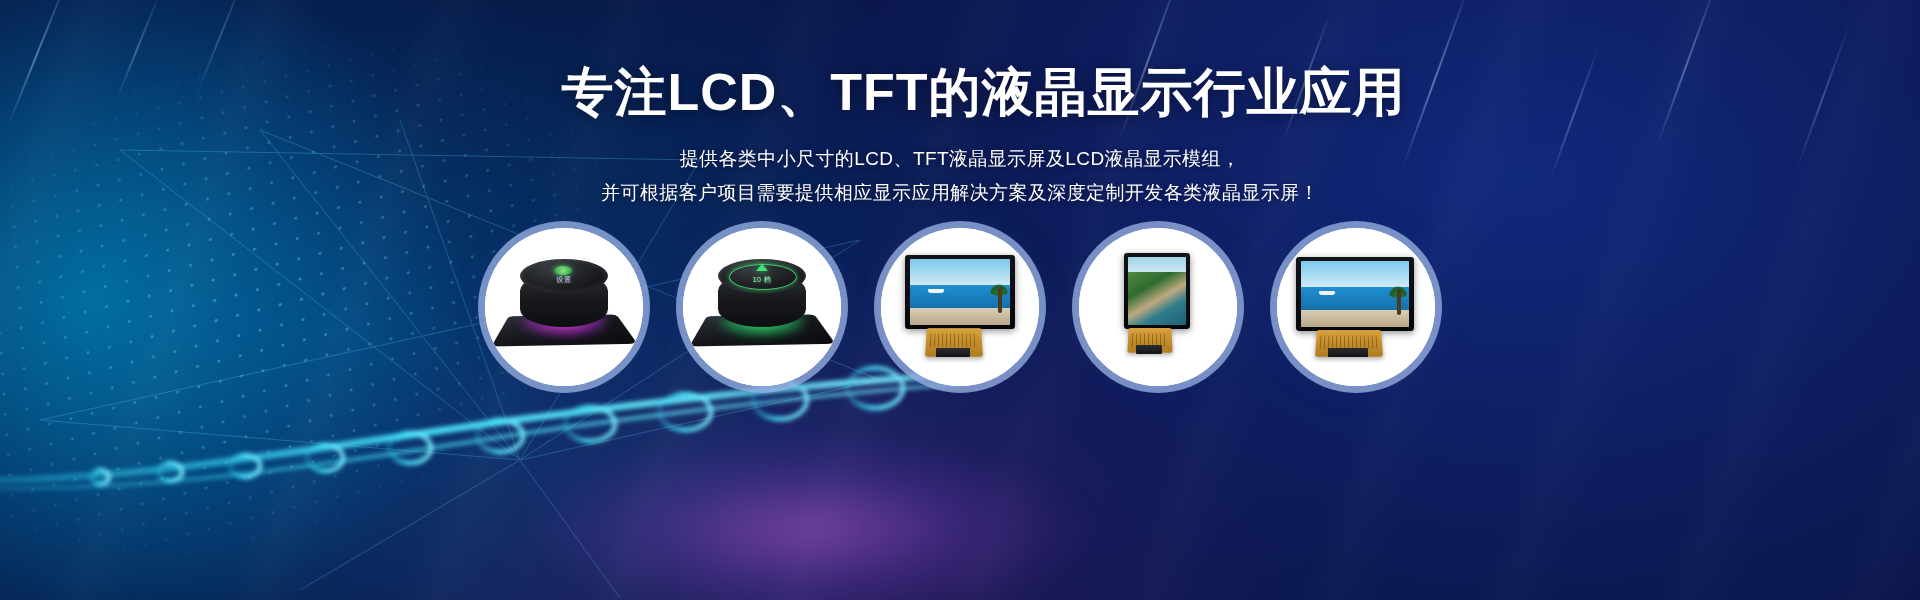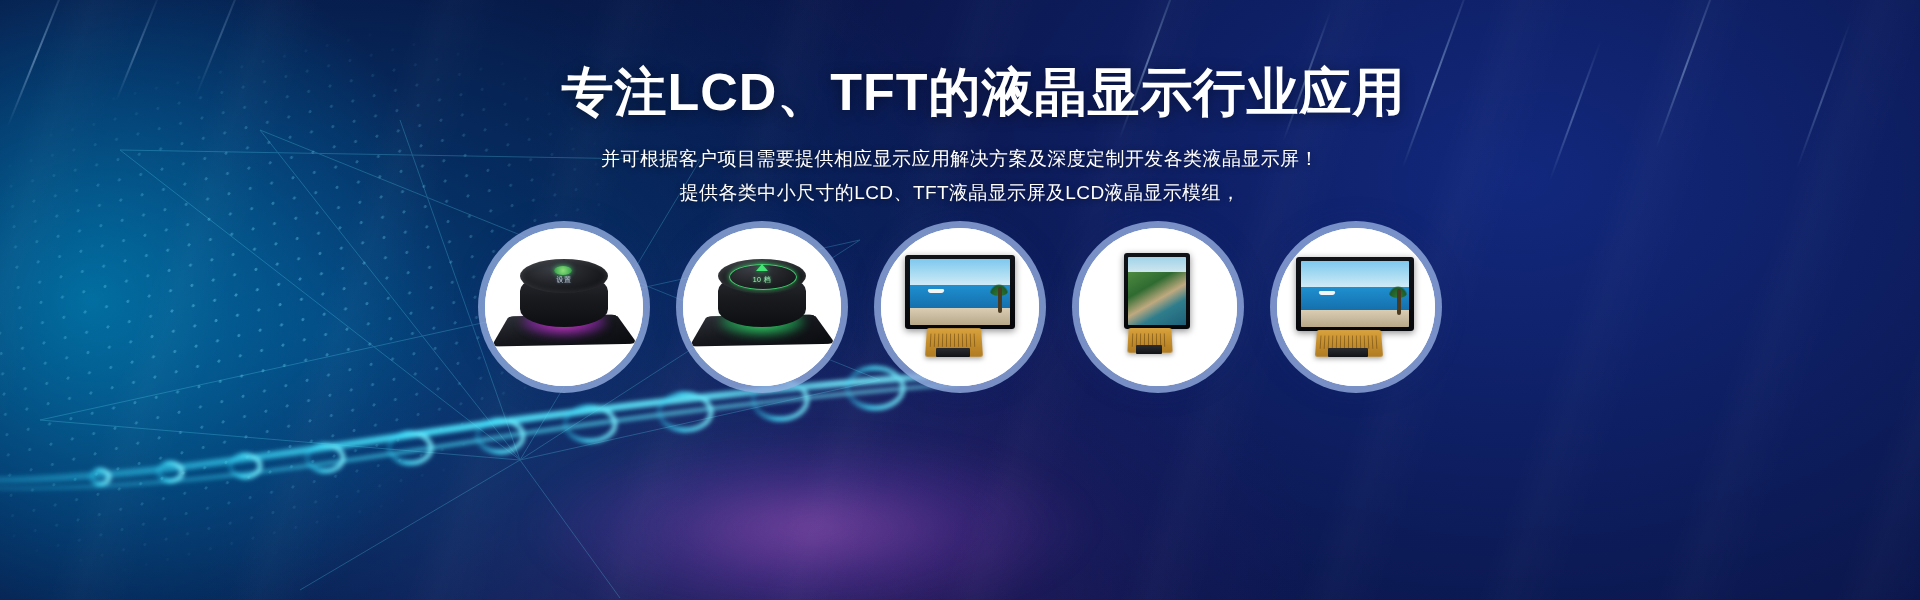--- a/index.html
+++ b/index.html
@@ -299,22 +299,22 @@
   <div class="streak" style="left:1180px;top:-30px; width:2px; height:180px; transform:rotate(20deg);  opacity:.55;"></div>
   <div class="streak" style="left:1330px;top:10px;  width:2px; height:140px; transform:rotate(20deg);  opacity:.45;"></div>
   <div class="streak" style="left:1470px;top:-20px; width:2px; height:200px; transform:rotate(20deg);  opacity:.60;"></div>
   <div class="streak" style="left:1600px;top:40px;  width:2px; height:150px; transform:rotate(20deg);  opacity:.40;"></div>
   <div class="streak" style="left:1720px;top:-30px; width:2px; height:190px; transform:rotate(20deg);  opacity:.50;"></div>
   <div class="streak" style="left:1850px;top:20px;  width:2px; height:160px; transform:rotate(20deg);  opacity:.35;"></div>
 
   <div class="text-block">
     <h1 class="headline">专注LCD、TFT的液晶显示行业应用</h1>
     <div class="sub-wrap">
+      <p class="subline">提供各类中小尺寸的LCD、TFT液晶显示屏及LCD液晶显示模组，</p>
       <p class="subline">并可根据客户项目需要提供相应显示应用解决方案及深度定制开发各类液晶显示屏！</p>
-      <p class="subline">提供各类中小尺寸的LCD、TFT液晶显示屏及LCD液晶显示模组，</p>
     </div>
   </div>
 
   <div class="circles">
 
     <div class="circle">
       <div class="clip">
         <div class="spk purple">
           <div class="mat"></div>
           <div class="glow"></div>

